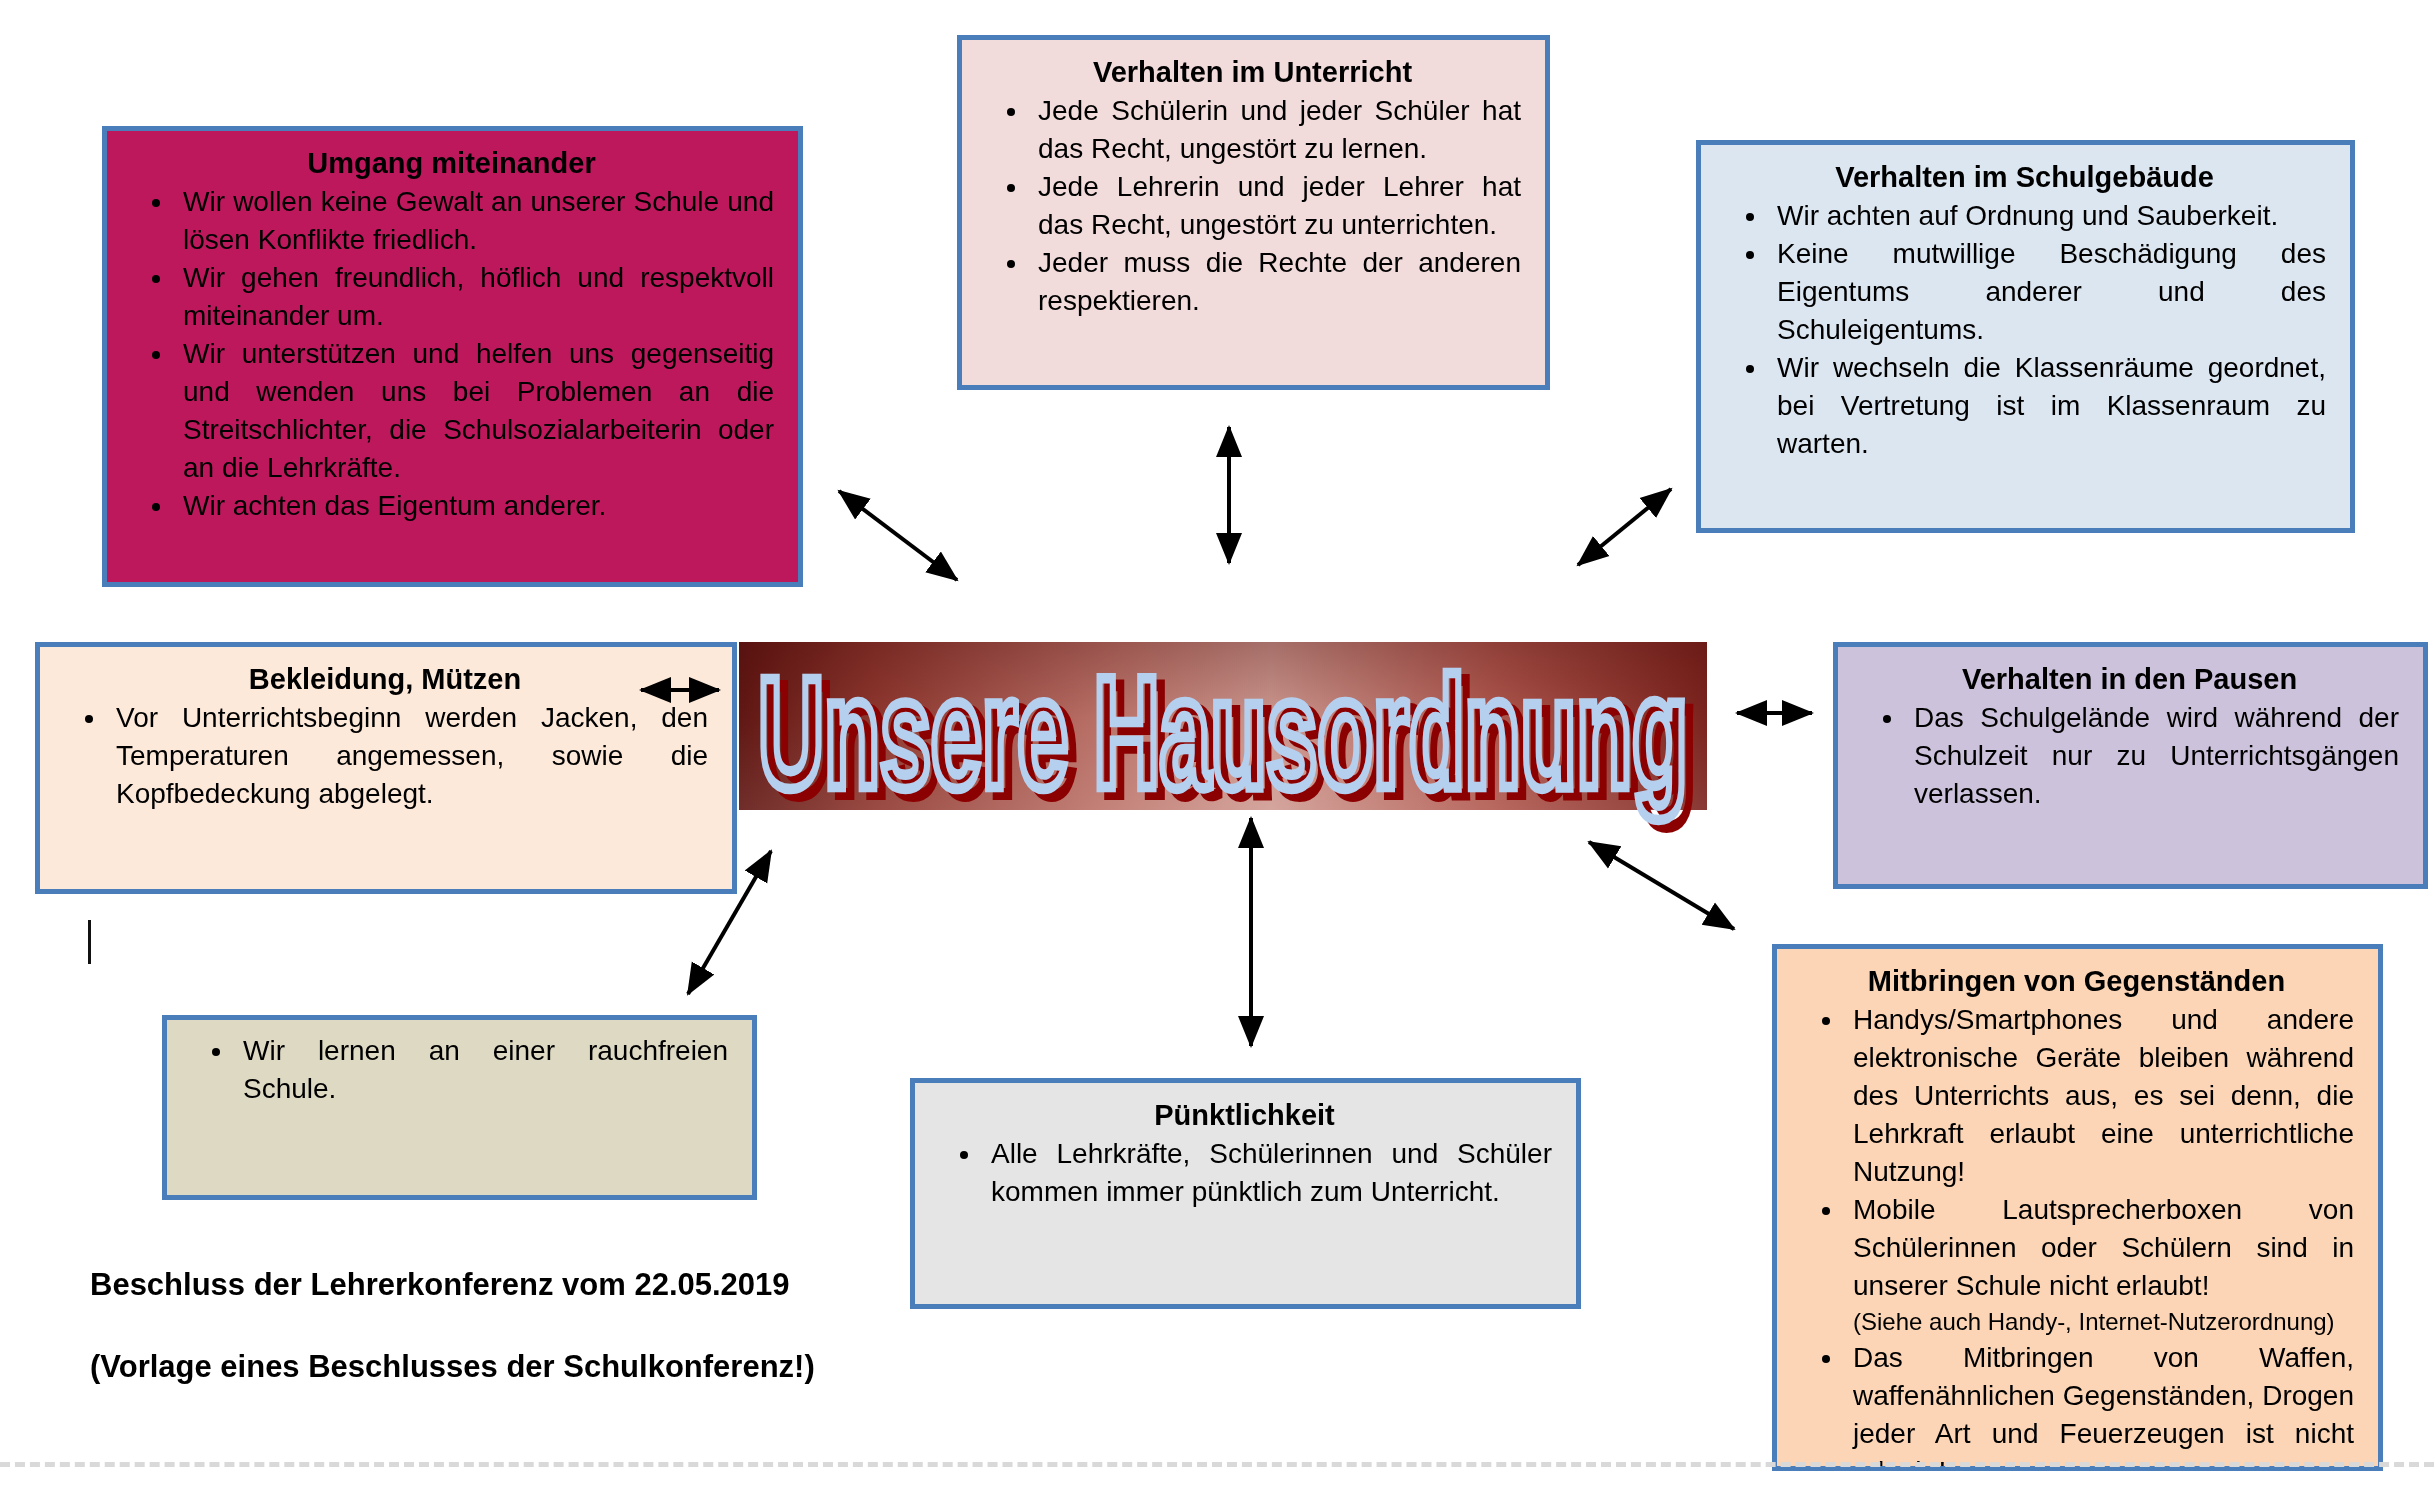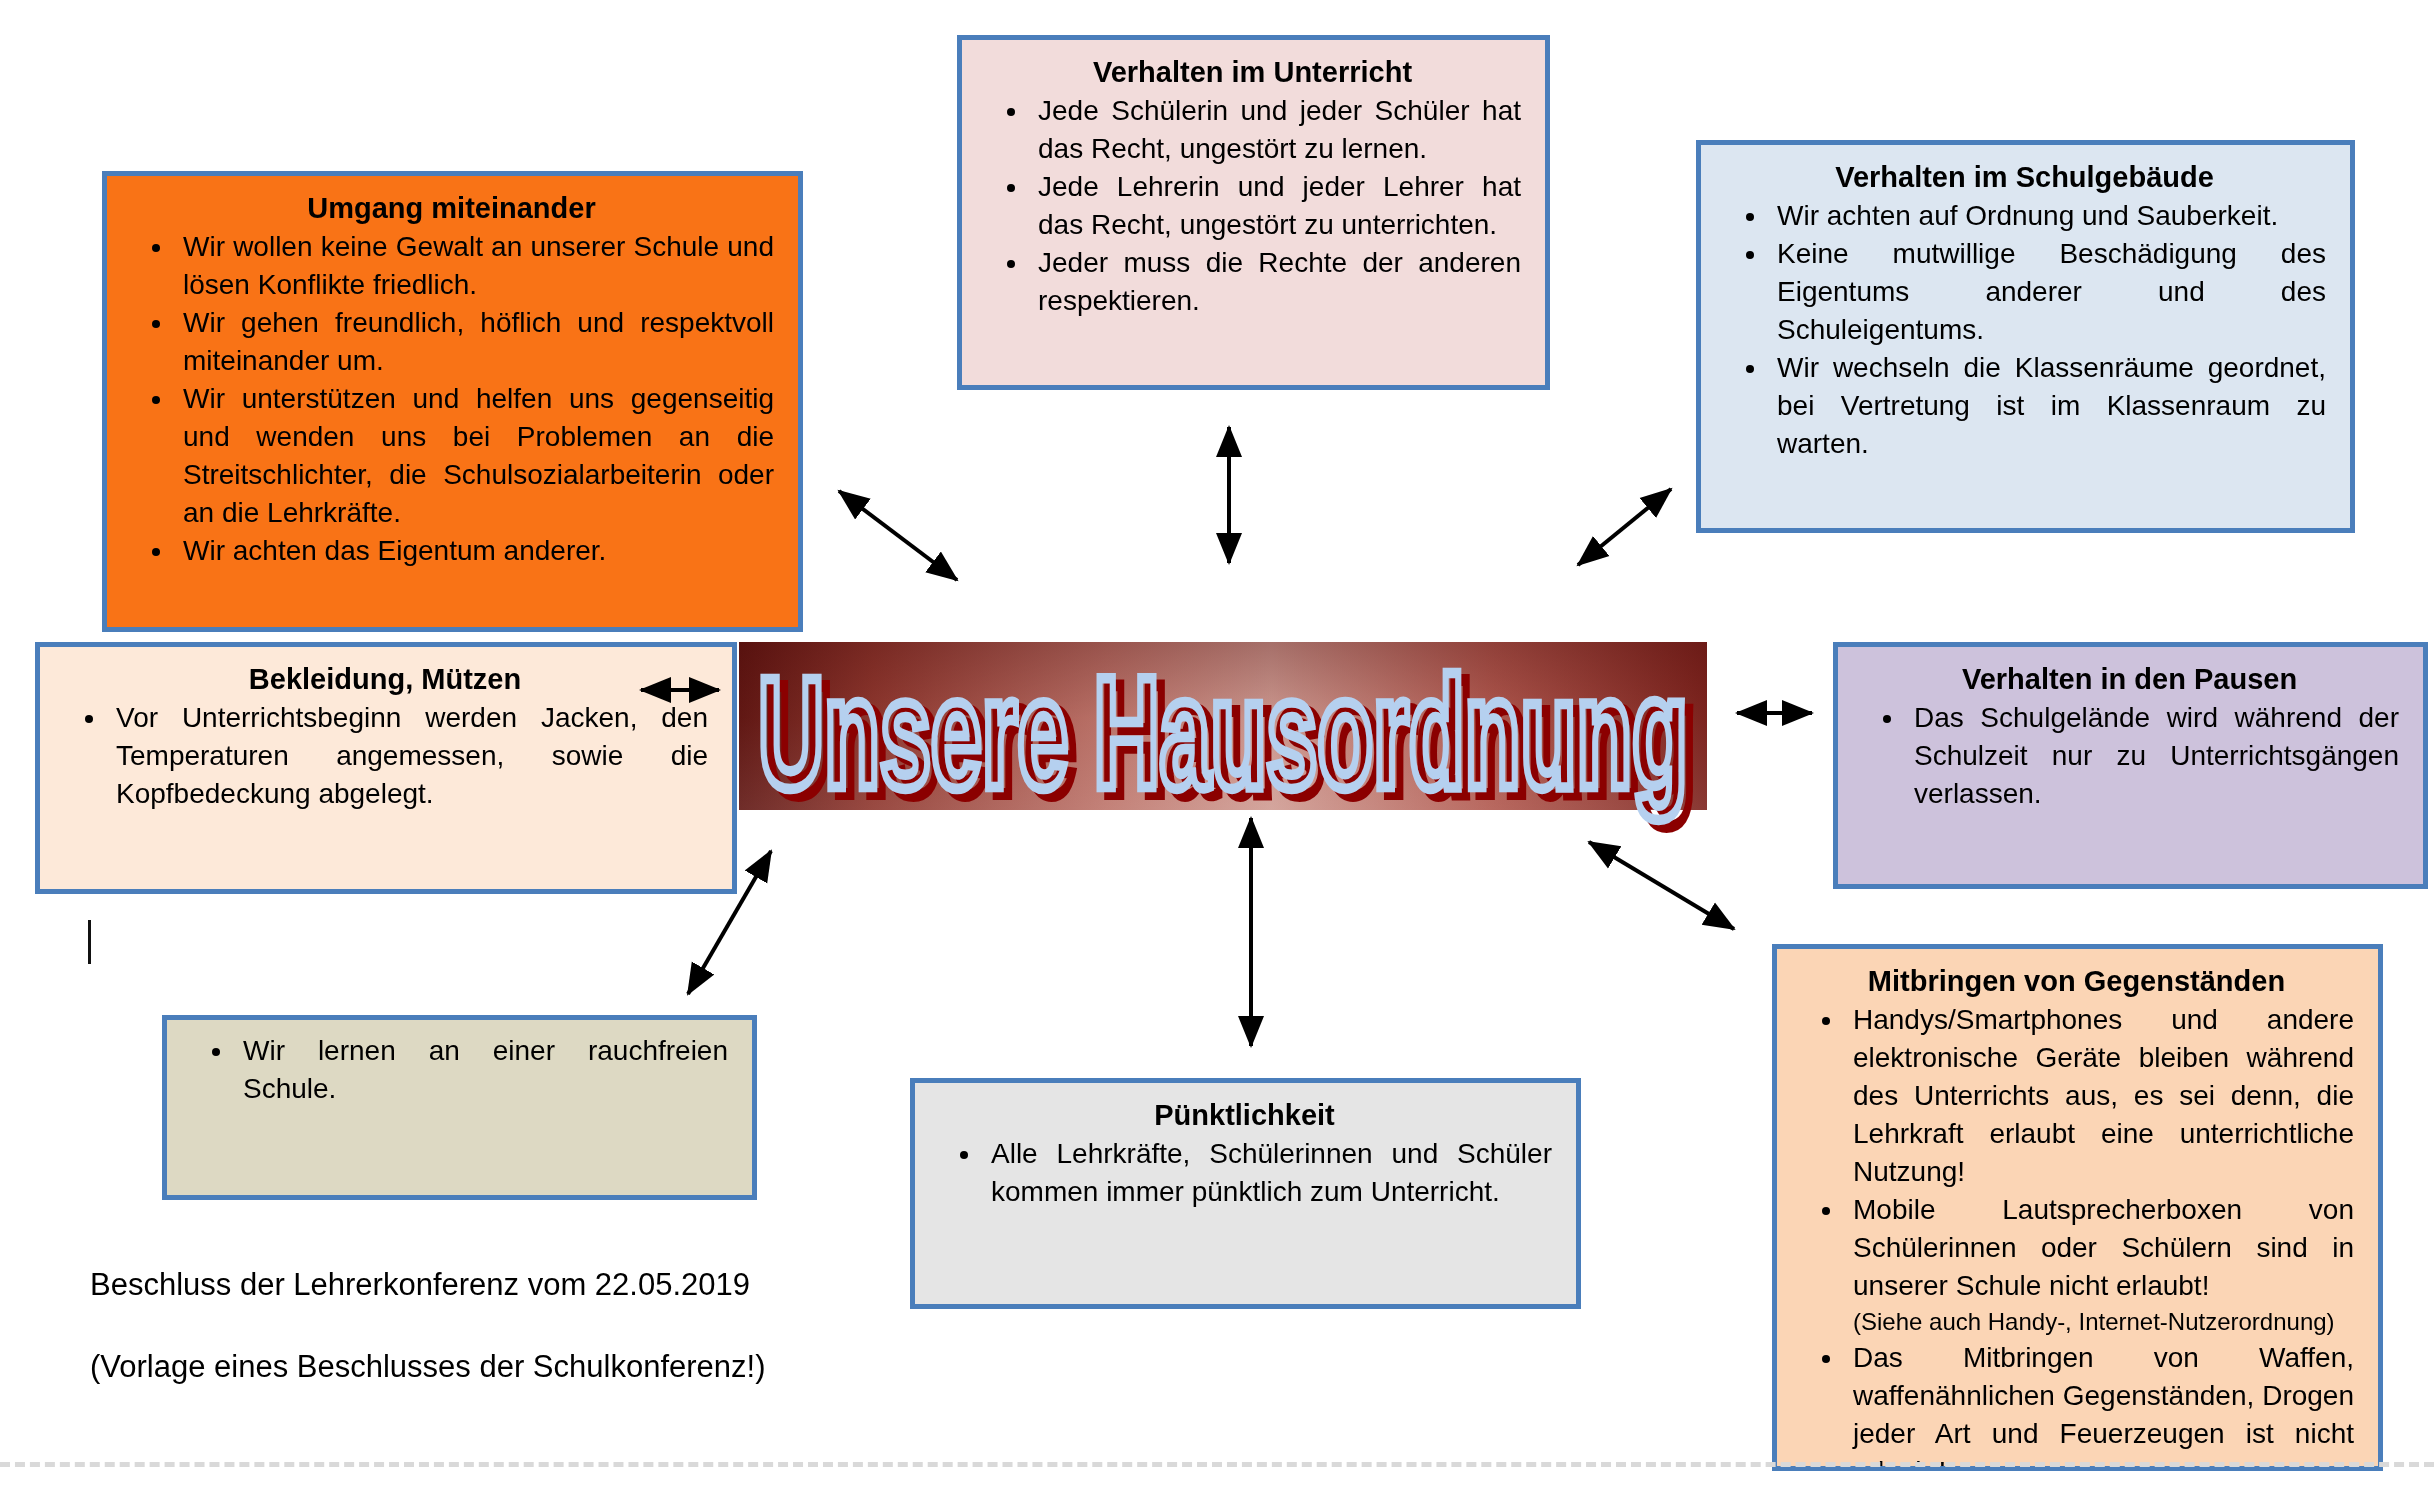--- a/index.html
+++ b/index.html
@@ -8,41 +8,41 @@
 
   
   .box{position:absolute;box-sizing:border-box;border:5px solid #4a7ebb;
        padding:12px 24px 10px 22px;color:#000;overflow:hidden;}
   .box-heading{font-weight:bold;font-size:29px;line-height:40px;text-align:center;}
   .box-list{margin:0;padding:0 0 0 46px;list-style:disc;}
   .box-item{font-size:28px;line-height:38px;text-align:justify;padding-left:8px;}
   .box-item .note{display:block;font-size:24px;line-height:34px;text-align:left;}
   .box-item .note:empty{display:none;}
 
-  .box-umgang        {left:102px; top:126px;  width:701px; height:461px; background:#f97316;margin-top:45px;}
+  .box-umgang        {left:102px; top:126px;  width:701px; height:461px; background:#be185d;}
   .box-unterricht    {left:957px; top:35px;   width:593px; height:355px; background:#f2dcdb;}
   .box-schulgebaeude {left:1696px;top:140px;  width:659px; height:393px; background:#dce6f1;}
   .box-bekleidung    {left:35px;  top:642px;  width:702px; height:252px; background:#fde9d9;}
   .box-pausen        {left:1833px;top:642px;  width:595px; height:247px; background:#cdc2dc;}
   .box-rauchen       {left:162px; top:1015px; width:595px; height:185px; background:#ddd9c3;}
   .box-puenktlichkeit{left:910px; top:1078px; width:671px; height:231px; background:#e5e5e5;}
   .box-mitbringen    {left:1772px;top:944px;  width:611px; height:527px; background:#fbd5b5;}
 
   
   .title-banner{position:absolute;left:739px;top:642px;width:968px;height:168px;
     background:
       linear-gradient(180deg, rgba(70,5,5,0.30) 0%, rgba(120,30,30,0.05) 45%, rgba(255,240,240,0.10) 100%),
       linear-gradient(90deg, #5f1713 0%, #8e382f 14%, #bd766c 38%, #cf9d94 55%, #b0594f 78%, #7c241e 100%);}
   .title-banner svg{position:absolute;left:0;top:0;overflow:visible;}
 
   
   #arrow-layer{position:absolute;left:0;top:0;width:2434px;height:1508px;pointer-events:none;}
 
   
-  .footer-note{position:absolute;left:90px;top:1266px;font-weight:normal;font-size:31px;
+  .footer-note{position:absolute;left:90px;top:1266px;font-weight:bold;font-size:31px;
                line-height:38px;color:#000;}
   .footer-note .fline{margin:0 0 44px 0;}
 
   
   .cursor-mark{position:absolute;left:88px;top:920px;width:3px;height:44px;background:#111;}
 
   
   .page-break-line{position:absolute;left:0;top:1462px;width:2434px;height:0;
                    border-top:5px dashed #d9d9d9;}
 </style>

